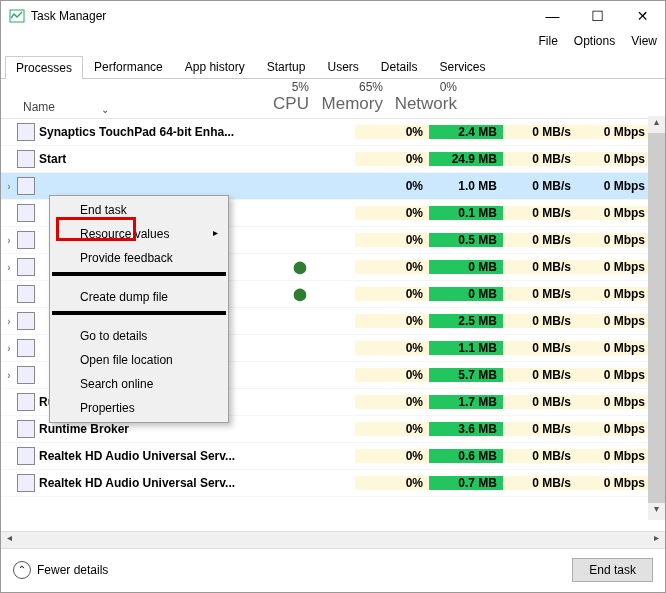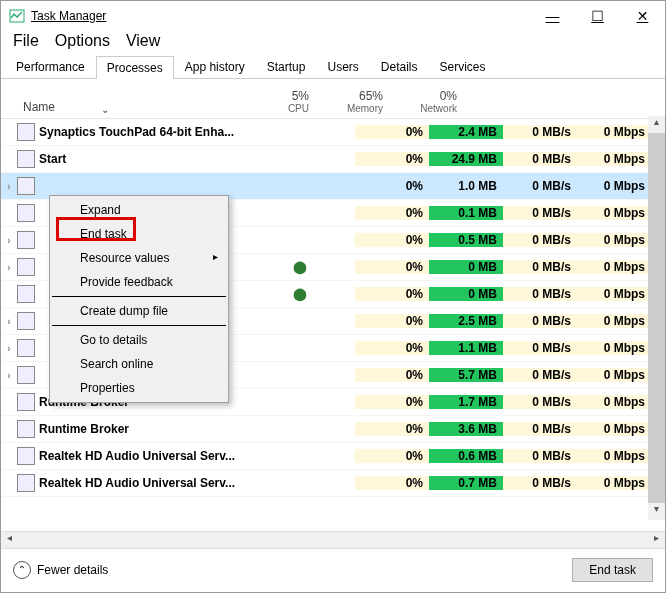--- a/index.html
+++ b/index.html
@@ -1,37 +1,37 @@
 <!DOCTYPE html>
 <html><head>
 <meta charset="utf-8">
 <style>
 * { box-sizing: border-box; margin: 0; padding: 0; font-family: 'Segoe UI', Tahoma, sans-serif; }
 body { background: #fff; width: 666px; height: 593px; overflow: hidden; border: 1px solid #999; position: relative; }
 
-.titlebar { height: 30px; display: flex; align-items: center; padding-left: 8px; background: #fff; text-decoration: underline; }
+.titlebar { height: 30px; display: flex; align-items: center; padding-left: 8px; background: #fff; }
 .titlebar .icon { width: 16px; height: 16px; margin-right: 6px; }
 .titlebar .title { font-size: 12px; flex: 1; }
 .titlebar .winbtn { width: 45px; height: 30px; display: flex; align-items: center; justify-content: center; font-size: 14px; }
 
-.menubar { height: 20px; display: flex; align-items: center; padding-left: 4px; font-size: 16px; }
+.menubar { height: 20px; display: flex; align-items: center; padding-left: 4px; font-size: 12px; justify-content: flex-end; }
 .menubar span { padding: 2px 8px; }
 
 .tabs { display: flex; border-bottom: 1px solid #ccc; padding-left: 4px; font-size: 12px; margin-top: 4px; }
 .tab { padding: 4px 10px; border: 1px solid transparent; border-bottom: none; background: #fff; position: relative; }
 .tab.active { border-color: #ccc; background: #fff; top: 1px; }
 
 .grid-wrap { height: 452px; overflow: hidden; position: relative; }
 .header-row { display: flex; height: 40px; border-bottom: 1px solid #e5e5e5; font-size: 12px; color: #444; align-items: flex-end; }
 .col-name { width: 240px; padding: 0 6px 4px 22px; display: flex; align-items: flex-end; position: relative; }
 .col-name .sort { position: absolute; left: 100px; top: 4px; font-size: 10px; }
 .col-status { width: 110px; padding: 0 6px 4px 6px; }
 .col-num { width: 74px; text-align: right; padding: 0 6px 4px 0; }
 .col-num .pct { display: block; font-size: 12px; }
-.col-num .lbl { display: block; font-size: 10px; color: #666; }
+.col-num .lbl { display: block; font-size: 17px; color: #666; }
 
 .rows { font-size: 12px; }
 .row { display: flex; height: 27px; align-items: center; border-bottom: 1px solid #f5f5f5; font-weight: bold; }
 .row.sel { background: #cce8ff; }
 .row .expand { width: 16px; text-align: center; color: #888; font-size: 10px; }
 .row .pico { width: 18px; height: 18px; margin-right: 4px; display: inline-block; border: 1px solid #888; background: #eef; }
 .row .name { width: 206px; white-space: nowrap; overflow: hidden; text-overflow: ellipsis; }
 .row .status { width: 110px; text-align: center; color: #090; }
 .row .cpu, .row .mem, .row .disk, .row .net { width: 74px; text-align: right; padding-right: 6px; }
 .row .cpu { background: #fff7d9; }
@@ -43,21 +43,21 @@
 .hscroll { height: 17px; background: #f0f0f0; border-top: 1px solid #ddd; display: flex; align-items: center; }
 .hscroll .arr { width: 17px; height: 17px; text-align: center; font-size: 10px; color: #555; }
 
 .footer { height: 42px; border-top: 1px solid #ddd; display: flex; align-items: center; padding: 0 12px; }
 .fewer { display: flex; align-items: center; font-size: 12px; gap: 6px; flex: 1; }
 .fewer .circ { width: 18px; height: 18px; border: 1px solid #555; border-radius: 50%; display: flex; align-items: center; justify-content: center; font-size: 10px; }
 .endtask { padding: 4px 16px; font-size: 12px; background: #e1e1e1; border: 1px solid #adadad; }
 
 .ctxmenu { position: absolute; left: 48px; top: 194px; width: 180px; background: #f0f0f0; border: 1px solid #a0a0a0; box-shadow: 3px 3px 6px rgba(0,0,0,0.25); font-size: 12px; padding: 2px; z-index: 100; }
 .ctxitem { padding: 5px 28px 5px 28px; position: relative; }
-.ctxitem.sep { border-top: 1px solid #000000; margin-top: 2px; padding-top: 7px; }
+.ctxitem.sep { border-top: 4px solid #000000; margin-top: 2px; padding-top: 14px; }
 .ctxitem .sub { position: absolute; right: 8px; font-size: 10px; }
 .highlight-box { position: absolute; left: 55px; top: 216px; width: 80px; height: 24px; border: 3px solid #d00; z-index: 101; pointer-events: none; }
 
 .vscroll { position: absolute; right: 0; top: 115px; width: 17px; height: 404px; background: #f0f0f0; }
 .vscroll .thumb { position: absolute; top: 17px; width: 17px; height: 370px; background: #cdcdcd; }
 .vscroll .arr { width: 17px; height: 17px; text-align: center; font-size: 10px; color: #555; }
 
 .leaf { color: #2e7d32; font-size: 12px; }
 </style>
 </head>
@@ -74,22 +74,22 @@
   <div class="winbtn">✕</div>
 </div>
 
 <div class="menubar">
   <span>File</span>
   <span>Options</span>
   <span>View</span>
 </div>
 
 <div class="tabs" id="tabs">
+    <div class="tab active">Processes</div>
     <div class="tab">Performance</div>
-    <div class="tab active">Processes</div>
     <div class="tab">App history</div>
     <div class="tab">Startup</div>
     <div class="tab">Users</div>
     <div class="tab">Details</div>
     <div class="tab">Services</div>
   </div>
 
 <div class="grid-wrap">
   <div class="header-row">
     <div class="col-name">
@@ -267,22 +267,22 @@
 
 <div class="footer">
   <div class="fewer">
     <span class="circ">⌃</span>
     <span>Fewer details</span>
   </div>
   <button class="endtask">End task</button>
 </div>
 
 <div class="ctxmenu" id="ctx">
-    <div class="ctxitem">Expand</div>
     <div class="ctxitem">End task</div>
     <div class="ctxitem">Resource values<span class="sub">▸</span></div>
     <div class="ctxitem">Provide feedback</div>
     <div class="ctxitem sep">Create dump file</div>
     <div class="ctxitem sep">Go to details</div>
+    <div class="ctxitem">Open file location</div>
     <div class="ctxitem">Search online</div>
     <div class="ctxitem">Properties</div>
   </div>
 <div class="highlight-box"></div>
 
 </body></html>

